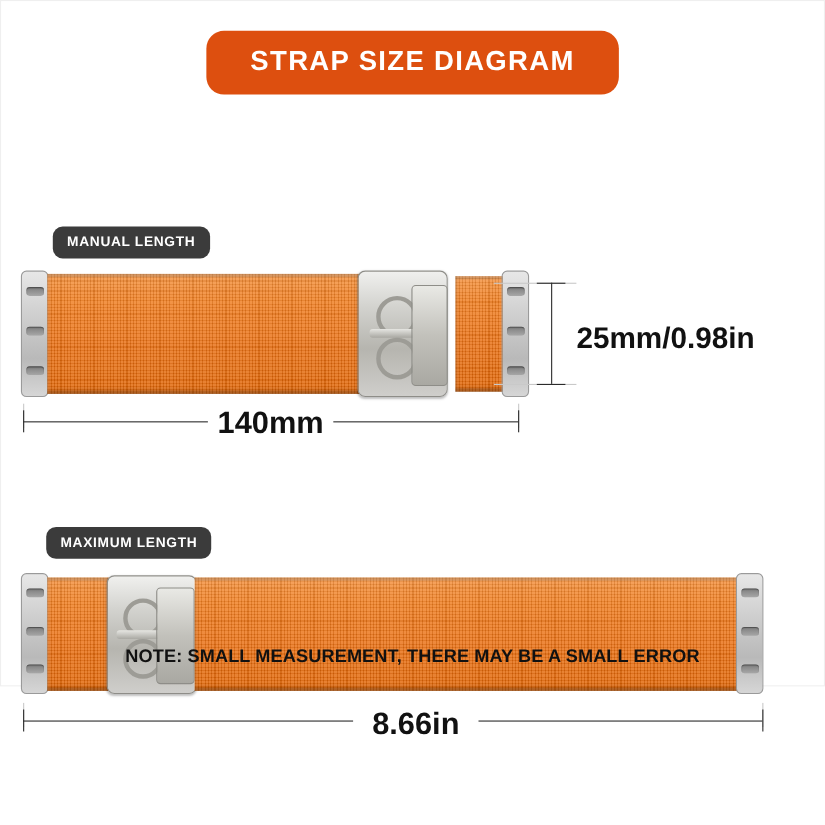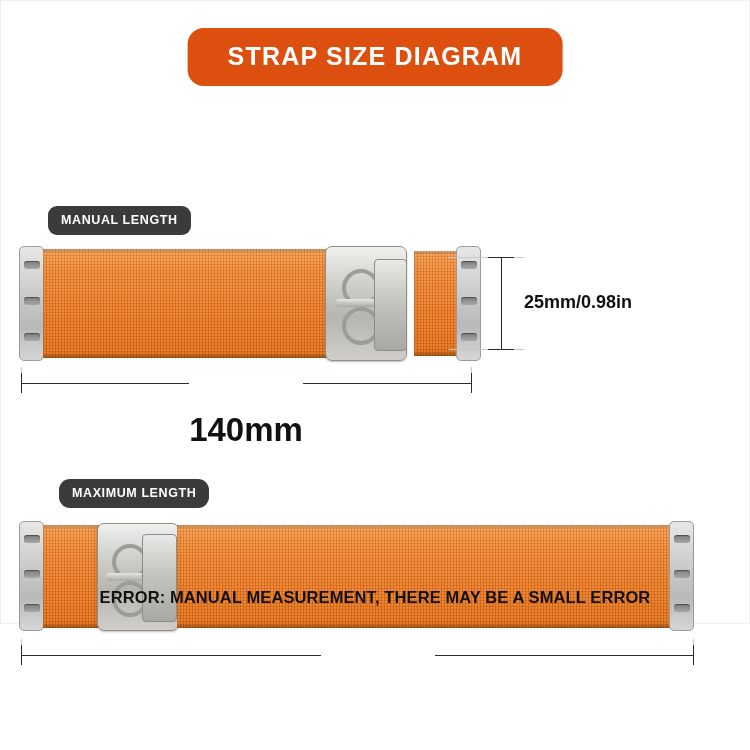--- a/index.html
+++ b/index.html
@@ -47,21 +47,21 @@
     color: #ffffff;
     border-radius: 9px;
     font-size: 12.5px;
     font-weight: bold;
     letter-spacing: 0.6px;
     padding: 8px 13px 8px 13px;
     white-space: nowrap;
     line-height: 1;
   }
   .pill-min { left: 47px; top: 205px; }
-  .pill-max { left: 58px; top: 478px; border-radius: 11px; }
+  .pill-max { left: 41px; top: 478px; }
 
   
   .strap {
     position: absolute;
   }
   
   .band {
     position: absolute;
     background:
       repeating-linear-gradient(90deg, rgba(0,0,0,0.07) 0 1px, rgba(255,255,255,0.10) 1px 3px),
@@ -156,25 +156,24 @@
     color: #111111;
     font-weight: bold;
     text-align: center;
     line-height: 1.12;
     white-space: nowrap;
   }
   .dim-label .l1 { display: block; }
   .dim-label .l2 { display: block; }
 
   .dim-width {
-    font-size: 33px;
-    margin-top: 43px;
+    font-size: 28px;
   }
   .dim-height {
-    font-size: 18px;
+    font-size: 27px;
     text-align: left;
   }
 
   
   .note {
     position: absolute;
     left: 0;
     right: 0;
     bottom: 16px;
     text-align: center;
@@ -276,17 +275,18 @@
     </div>
   </div>
 
   <div class="guide" style="left:20px; top:638px; width:1px; height:22px;"></div>
   <div class="guide" style="left:692px; top:638px; width:1px; height:22px;"></div>
   <div class="dim-line-h" style="left:20px; top:654px; width:300px;"></div>
   <div class="dim-line-h" style="left:434px; top:654px; width:258px;"></div>
   <div class="tick-v" style="left:20px; top:644px; height:20px;"></div>
   <div class="tick-v" style="left:692px; top:644px; height:20px;"></div>
   <div class="dim-label dim-width" style="left:316px; top:641px; width:122px;">
-  </div>
-
-  <div class="note">ERROR: MANUAL MEASUREMENT, THERE MAY BE A SMALL ERROR</div>
+    <span class="l2">8.66in</span>
+  </div>
+
+  <div class="note">NOTE: SMALL MEASUREMENT, THERE MAY BE A SMALL ERROR</div>
 
 </div>
 
 </body></html>

